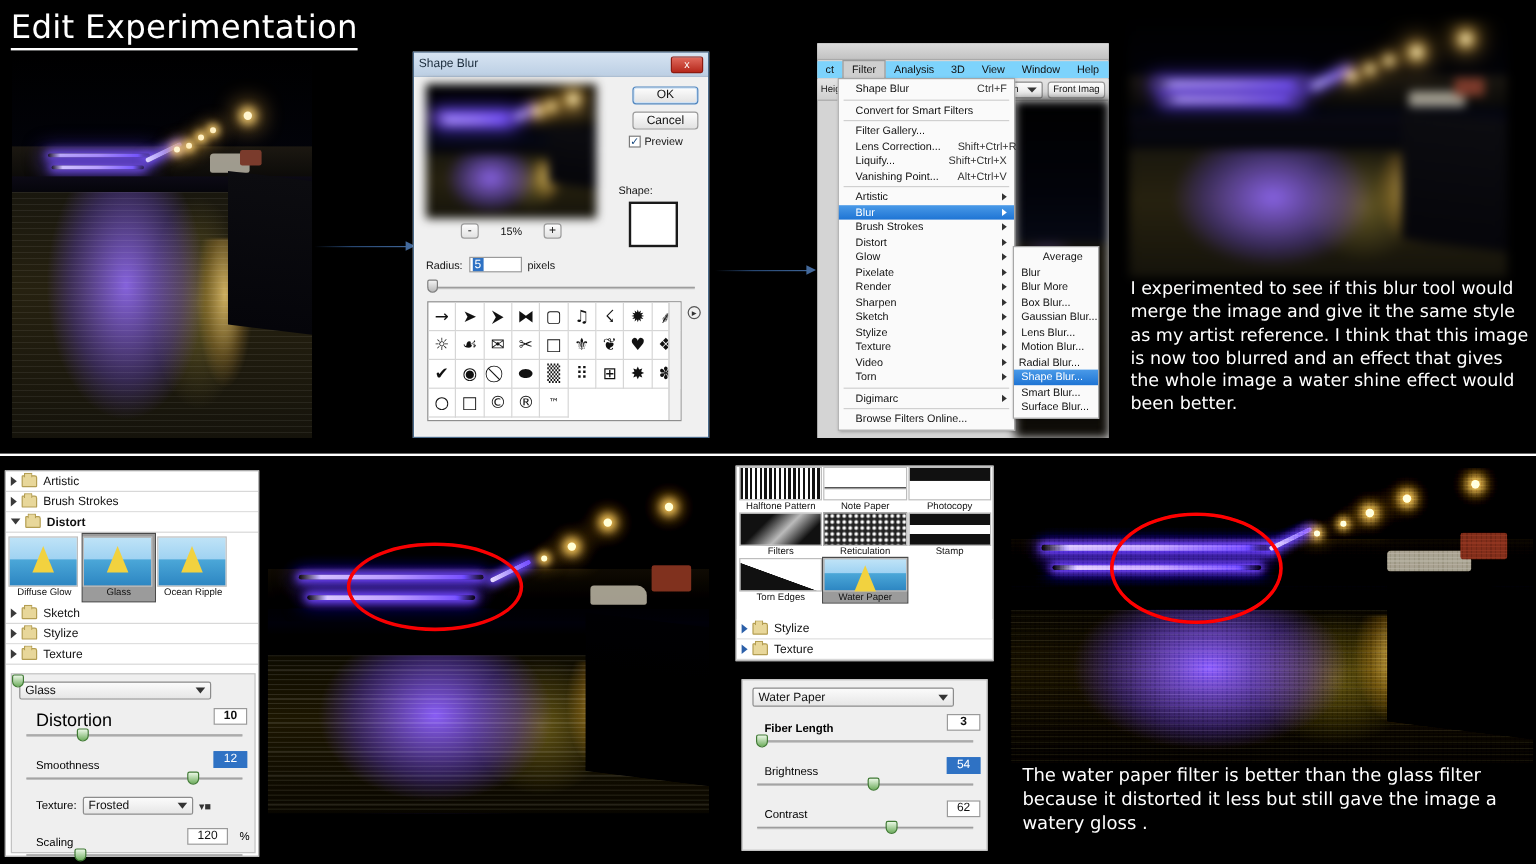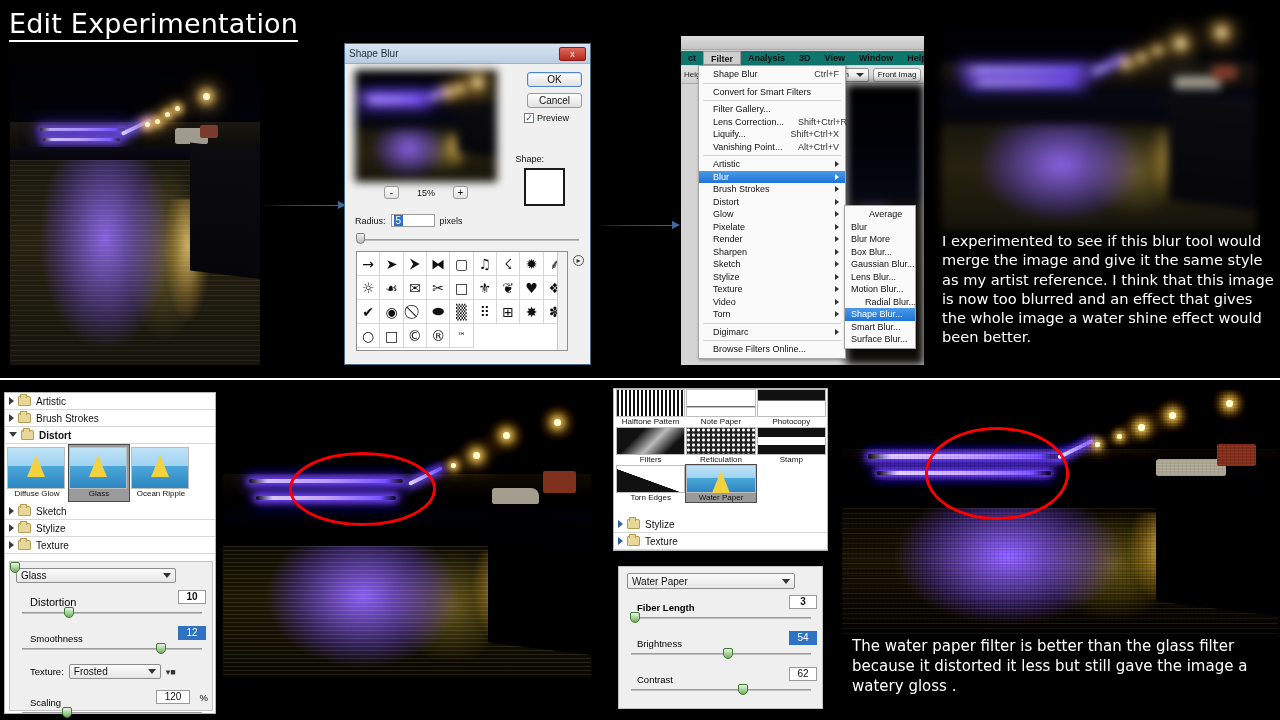--- a/index.html
+++ b/index.html
@@ -127,21 +127,21 @@
   .caret { margin-left:auto; width:0; height:0; border-left:4px solid transparent; border-right:4px solid transparent; border-top:5px solid #333; }
 
   
   .menu { background:#fafafa; border:1px solid #a6a6a6; box-shadow:1px 1px 3px rgba(0,0,0,.35); }
   .mi { height:12.5px; display:flex; align-items:center; padding:0 6px 0 14px; font-size:9px; color:#111; white-space:nowrap; }
   .mi .sc { margin-left:auto; padding-left:14px; color:#333; }
   .mi .sub { margin-left:auto; width:0;height:0; border-top:3px solid transparent;border-bottom:3px solid transparent;border-left:4px solid #333; }
   .mi.hl { background:linear-gradient(180deg,#4a9ae8,#1e74d4); color:#fff; }
   .mi.hl .sub { border-left-color:#fff; }
   .msep { height:1px; background:#d0d0d0; margin:2px 4px; }
-  .menubar { height:14px; background:#0f766e; display:flex; font-size:9px; color:#111;font-weight:bold; }
+  .menubar { height:14px; background:#7dd3fc; display:flex; align-items:center; font-size:9px; color:#111; }
   .menubar span { padding:0 7px; line-height:14px; }
   .menubar span.active { background:#cfcfcf; border:1px solid #9a9a9a; }
 
   
   .cat-row { height:17px; display:flex; align-items:center; border-bottom:1px solid #d8d8d8; font-size:10px; padding-left:4px; color:#111; background:#fff; }
   .tri { width:0;height:0;border-top:4px solid transparent;border-bottom:4px solid transparent;border-left:5px solid #3a3a3a; margin-right:4px; }
   .tri.open { border-left:4px solid transparent;border-right:4px solid transparent;border-top:5px solid #3a3a3a; margin-top:3px; }
   .folder { width:13px;height:10px;background:#e8d79a;border:1px solid #b49e53;border-radius:1px 2px 1px 1px; margin-right:5px; position:relative; }
   .folder:before { content:""; position:absolute; left:1px; top:-3px; width:5px;height:3px;background:#e8d79a;border:1px solid #b49e53;border-bottom:none;border-radius:1px 1px 0 0;}
   .thumb-cell { width:60px; text-align:center; font-size:8px; color:#111; }
@@ -394,21 +394,21 @@
     </div>
 
   <div class="menu" style="position:absolute; left:163px; top:169px; width:72px; padding:2px 0;">
   <div class="mi" style="padding-left: 24px;">Average</div>
       <div class="mi" style="padding-left: 6px;">Blur</div>
       <div class="mi" style="padding-left: 6px;">Blur More</div>
       <div class="mi" style="padding-left: 6px;">Box Blur...</div>
       <div class="mi" style="padding-left: 6px;">Gaussian Blur...</div>
       <div class="mi" style="padding-left: 6px;">Lens Blur...</div>
       <div class="mi" style="padding-left: 6px;">Motion Blur...</div>
-      <div class="mi" style="padding-left: 20px;">Radial Blur...</div>
+      <div class="mi" style="padding-left: 4px;">Radial Blur...</div>
       <div class="mi hl" style="padding-left: 6px;">Shape Blur...</div>
       <div class="mi" style="padding-left: 6px;">Smart Blur...</div>
       <div class="mi" style="padding-left: 6px;">Surface Blur...</div>
     </div>
 </div>
 
 <div class="photo blurred" style="left:941px; top:16px; width:315px; height:215px;">
   <div class="sky"></div>
   <div class="bldgs" style="top:22%; height:12%;"></div>
   <div class="neon1" style="left:7%; top:24%; width:40%; height:5px;"></div>
@@ -484,21 +484,21 @@
     </div>
   </div>
 
   <div style="position:absolute; left:4px; top:168px; width:204px; height:150px; background:#efefef; border:1px solid #c3c3c3;">
     <div class="ps-combo" style="position:absolute; left:6px; top:6px; width:160px; height:15px;">
       <span>Glass</span>
       <i class="caret"></i>
     </div>
 
     <div style="position:absolute; left:20px; top:30px; width:178px;">
-      <span style="font-size:11px;">Distortion</span>
+      <span style="font-size:15px;">Distortion</span>
       <span class="ps-input" style="position:absolute; right:2px; top:-2px; width:28px; height:14px; line-height:12px; text-align:center;font-weight:bold;">10</span>
     </div>
 
     <div class="slider-knob" style="left:0; top:0;"></div>
 
     <div style="position:absolute; left:20px; top:66px; width:178px;">
       <span style="font-size:9.5px;">Smoothness</span>
       <span class="ps-input sel" style="position:absolute; right:2px; top:-2px; width:28px; height:14px; line-height:12px; text-align:center; border-color:#2f72c4;">12</span>
     </div>
 

